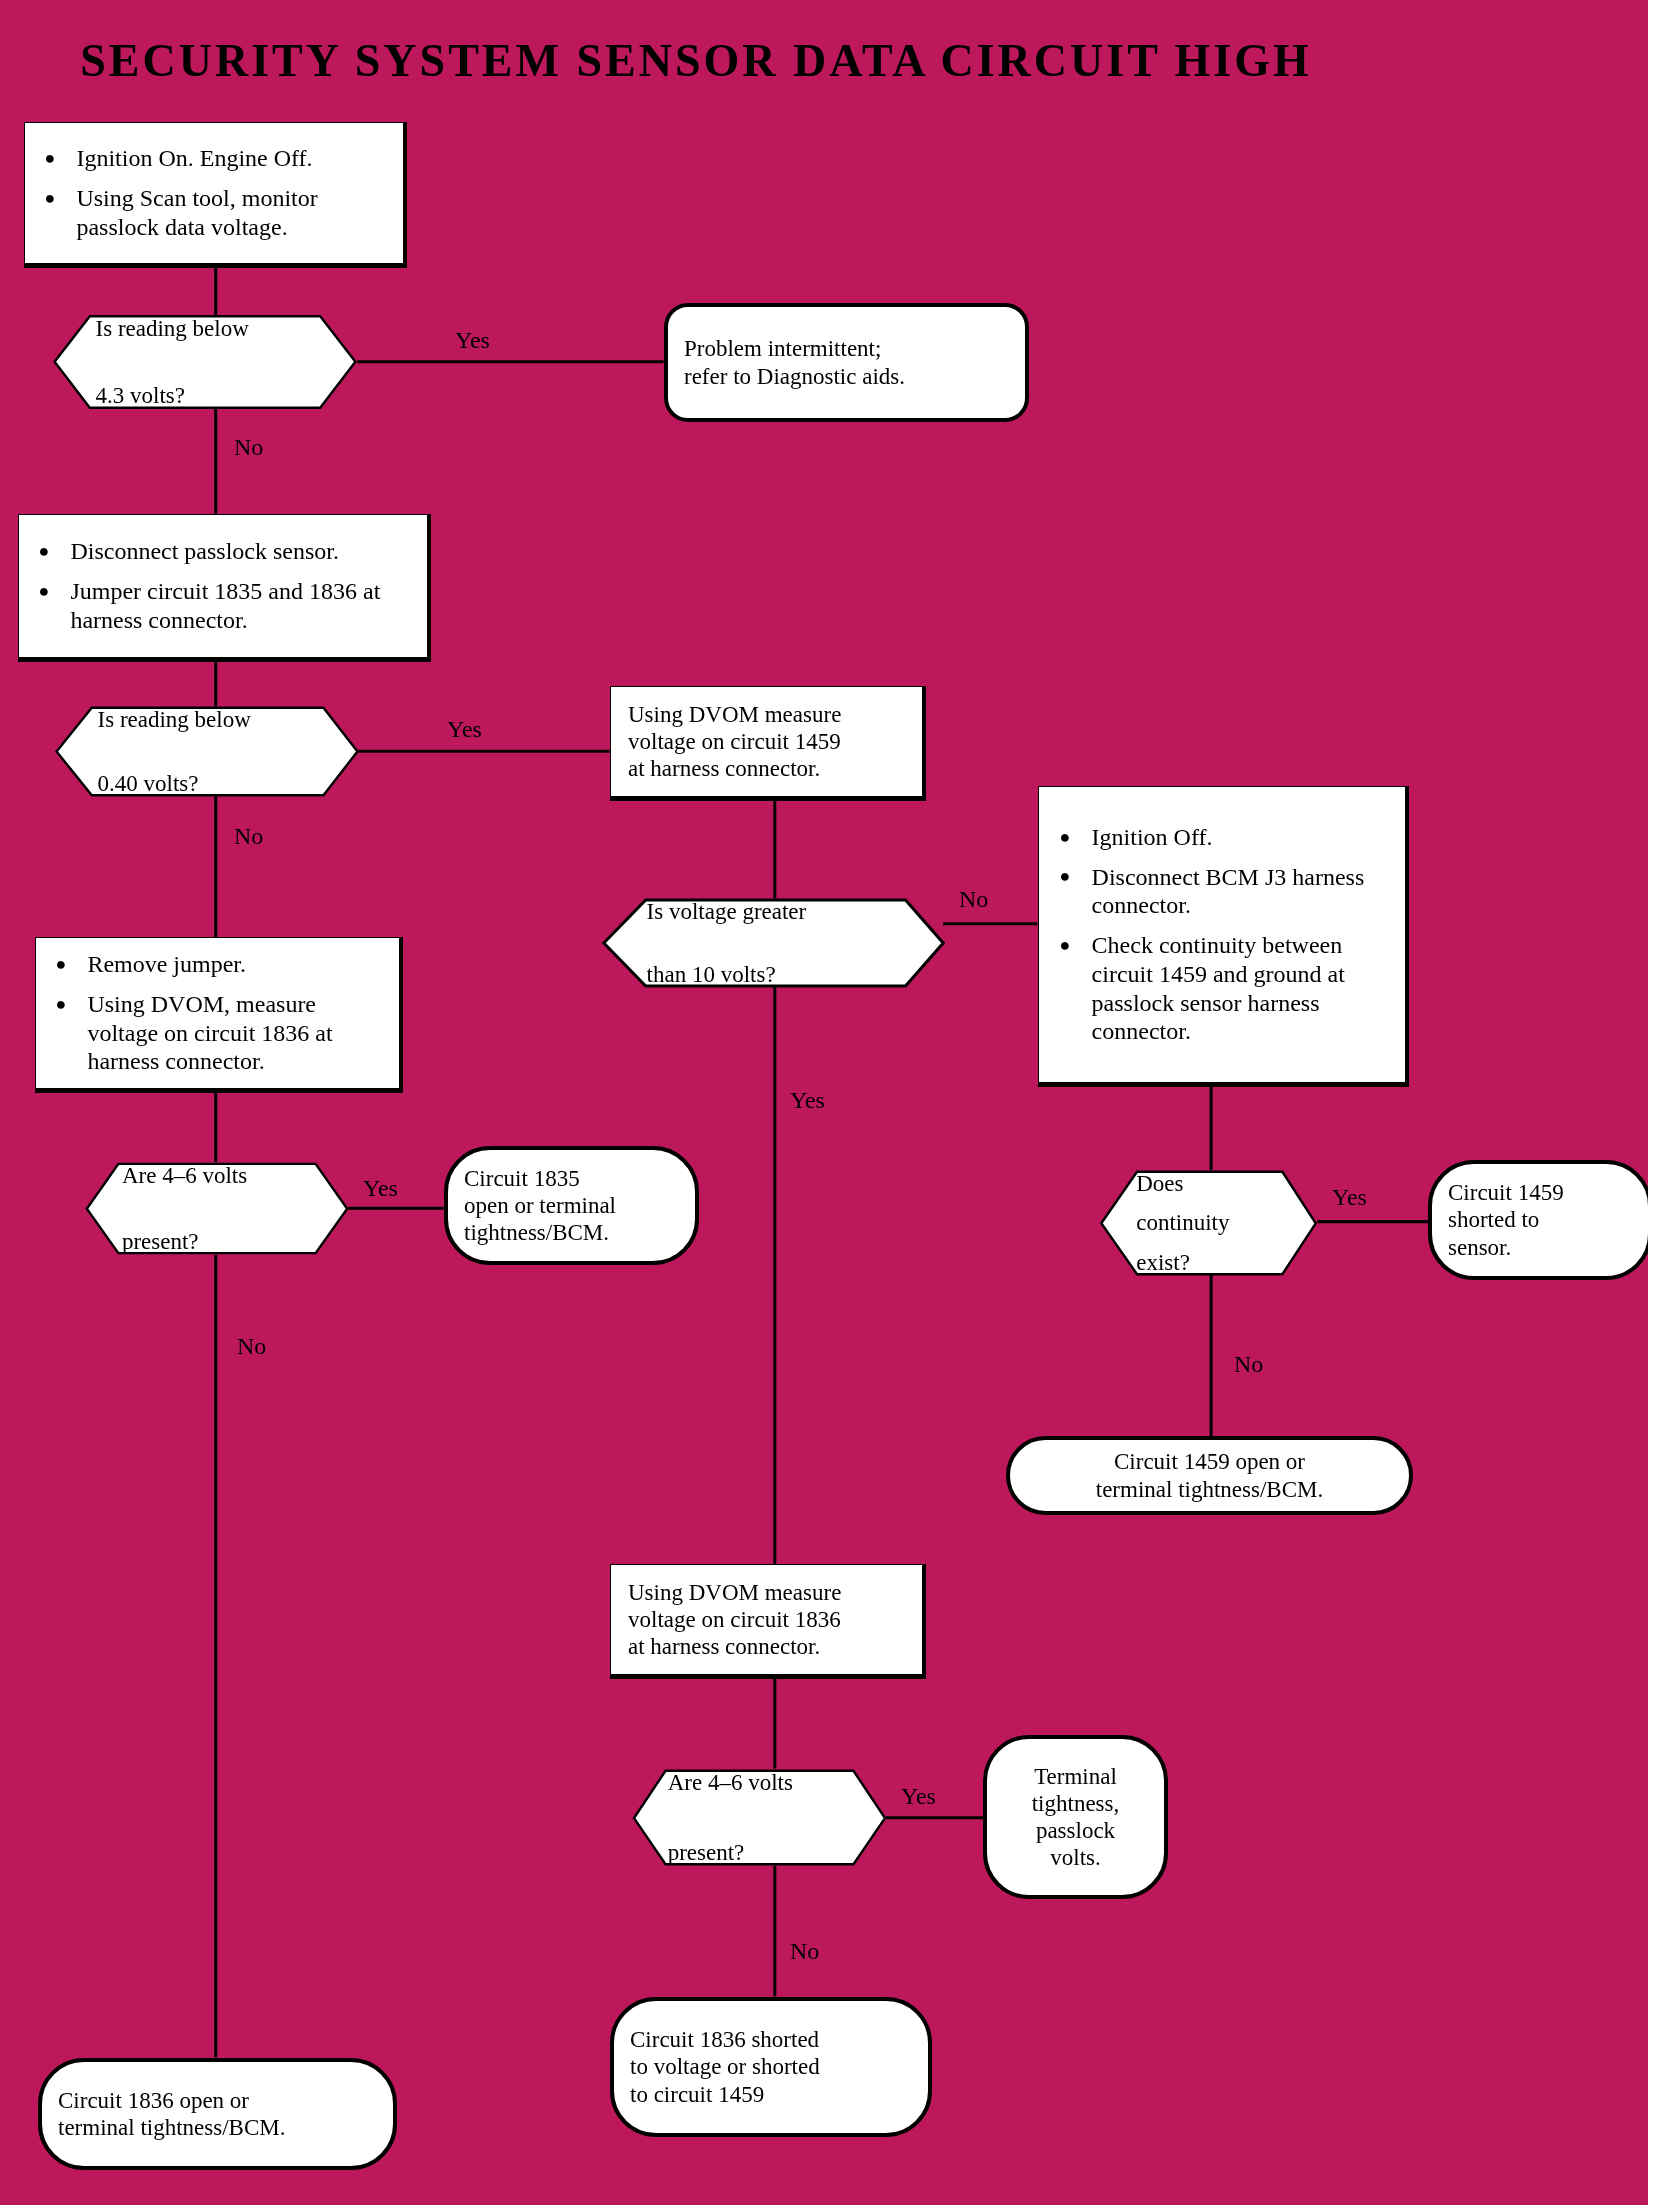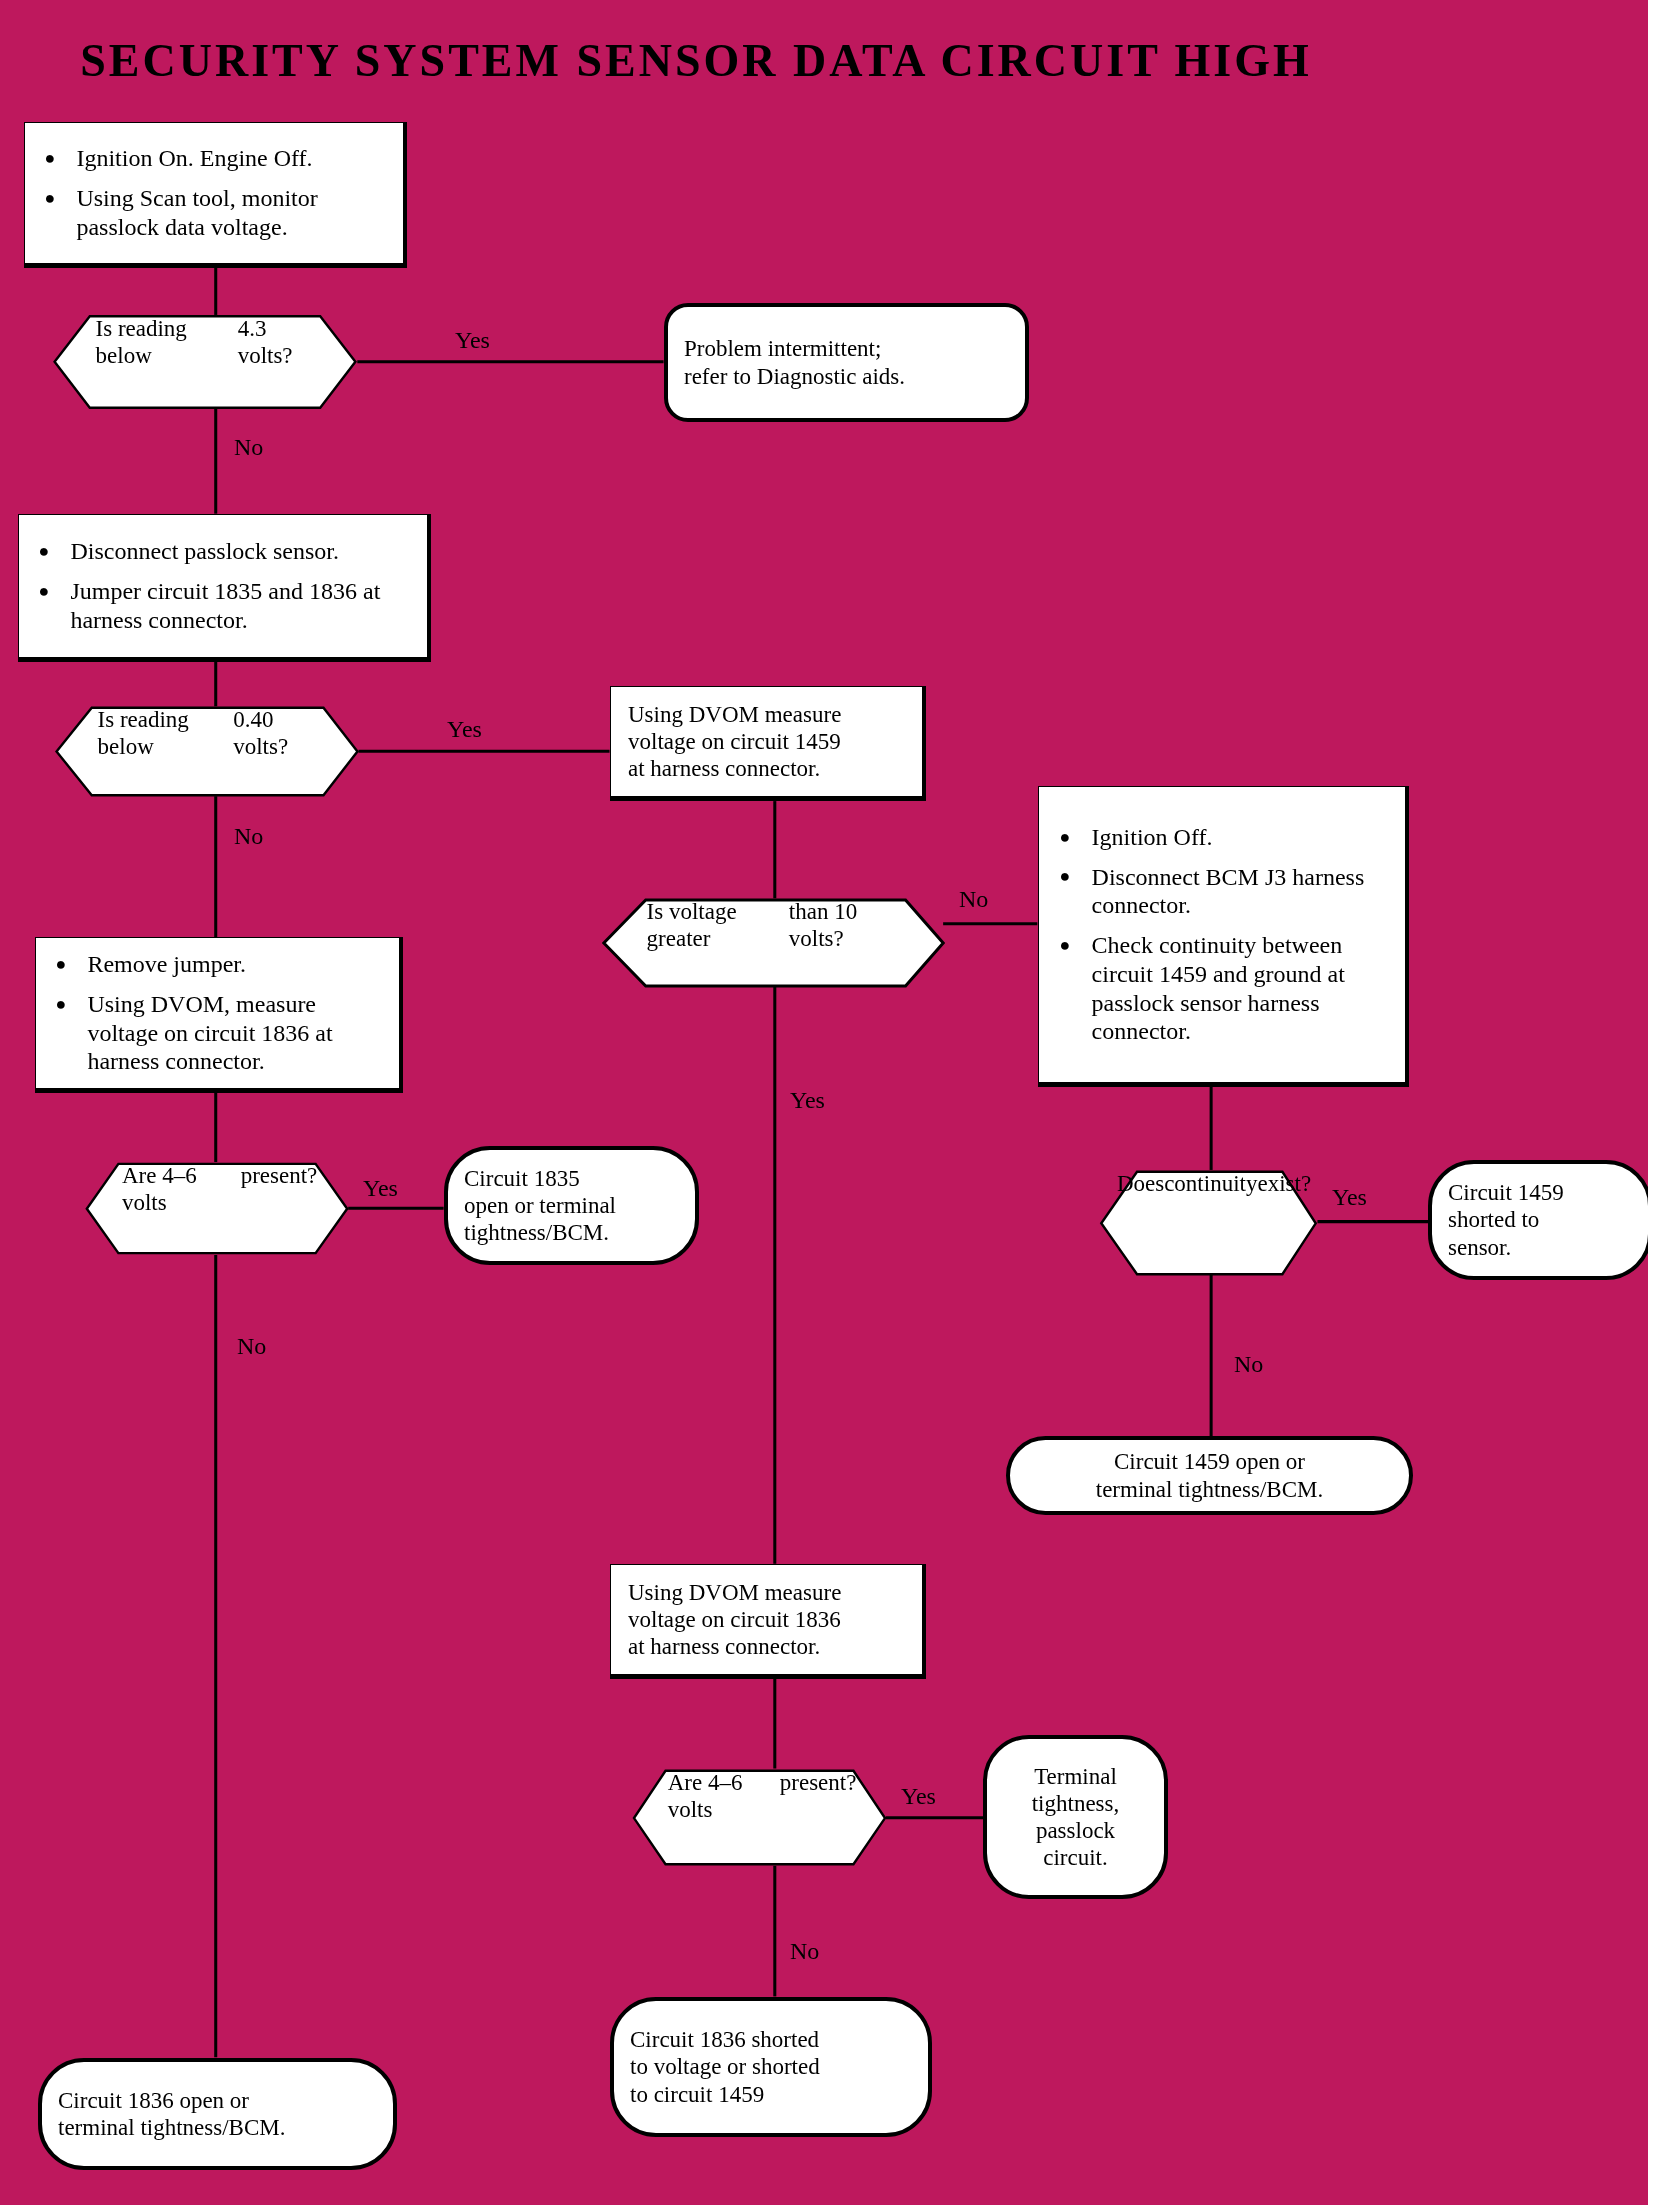--- a/index.html
+++ b/index.html
@@ -63,22 +63,22 @@
   .hexwrap {
     position: absolute;
   }
   .hexwrap svg { position: absolute; left: 0; top: 0; }
   .hextext {
     position: absolute;
     left: 0; top: 0;
     width: 100%;
     height: 100%;
     display: flex;
-    flex-direction: row;
-    justify-content: center;
+    flex-direction: column;
+    justify-content: space-between;
     box-sizing: border-box;
     padding-left: 14%;
     padding-right: 12%;
   }
   .t {
     font-size: 23px;
     line-height: 1.18;
   }
   ul.bullets {
     list-style: none;
@@ -315,21 +315,21 @@
       <div class="t">present?</div>
     </div>
   </div>
   <div class="edgelabel" style="left:901px; top:1784px;">Yes</div>
   <div class="edgelabel" style="left:790px; top:1939px;">No</div>
 
   <div class="node term tall" style="left:983px; top:1735px; width:185px; height:164px;text-align:center;">
     <div class="t">Terminal</div>
     <div class="t">tightness,</div>
     <div class="t">passlock</div>
-    <div class="t">circuit.</div>
+    <div class="t">volts.</div>
   </div>
 
   <div class="node term tall" style="left:38px; top:2058px; width:359px; height:112px;">
     <div class="t">Circuit 1836 open or</div>
     <div class="t">terminal tightness/BCM.</div>
   </div>
 
   <div class="node term tall" style="left:610px; top:1997px; width:322px; height:140px;">
     <div class="t">Circuit 1836 shorted</div>
     <div class="t">to voltage or shorted</div>

